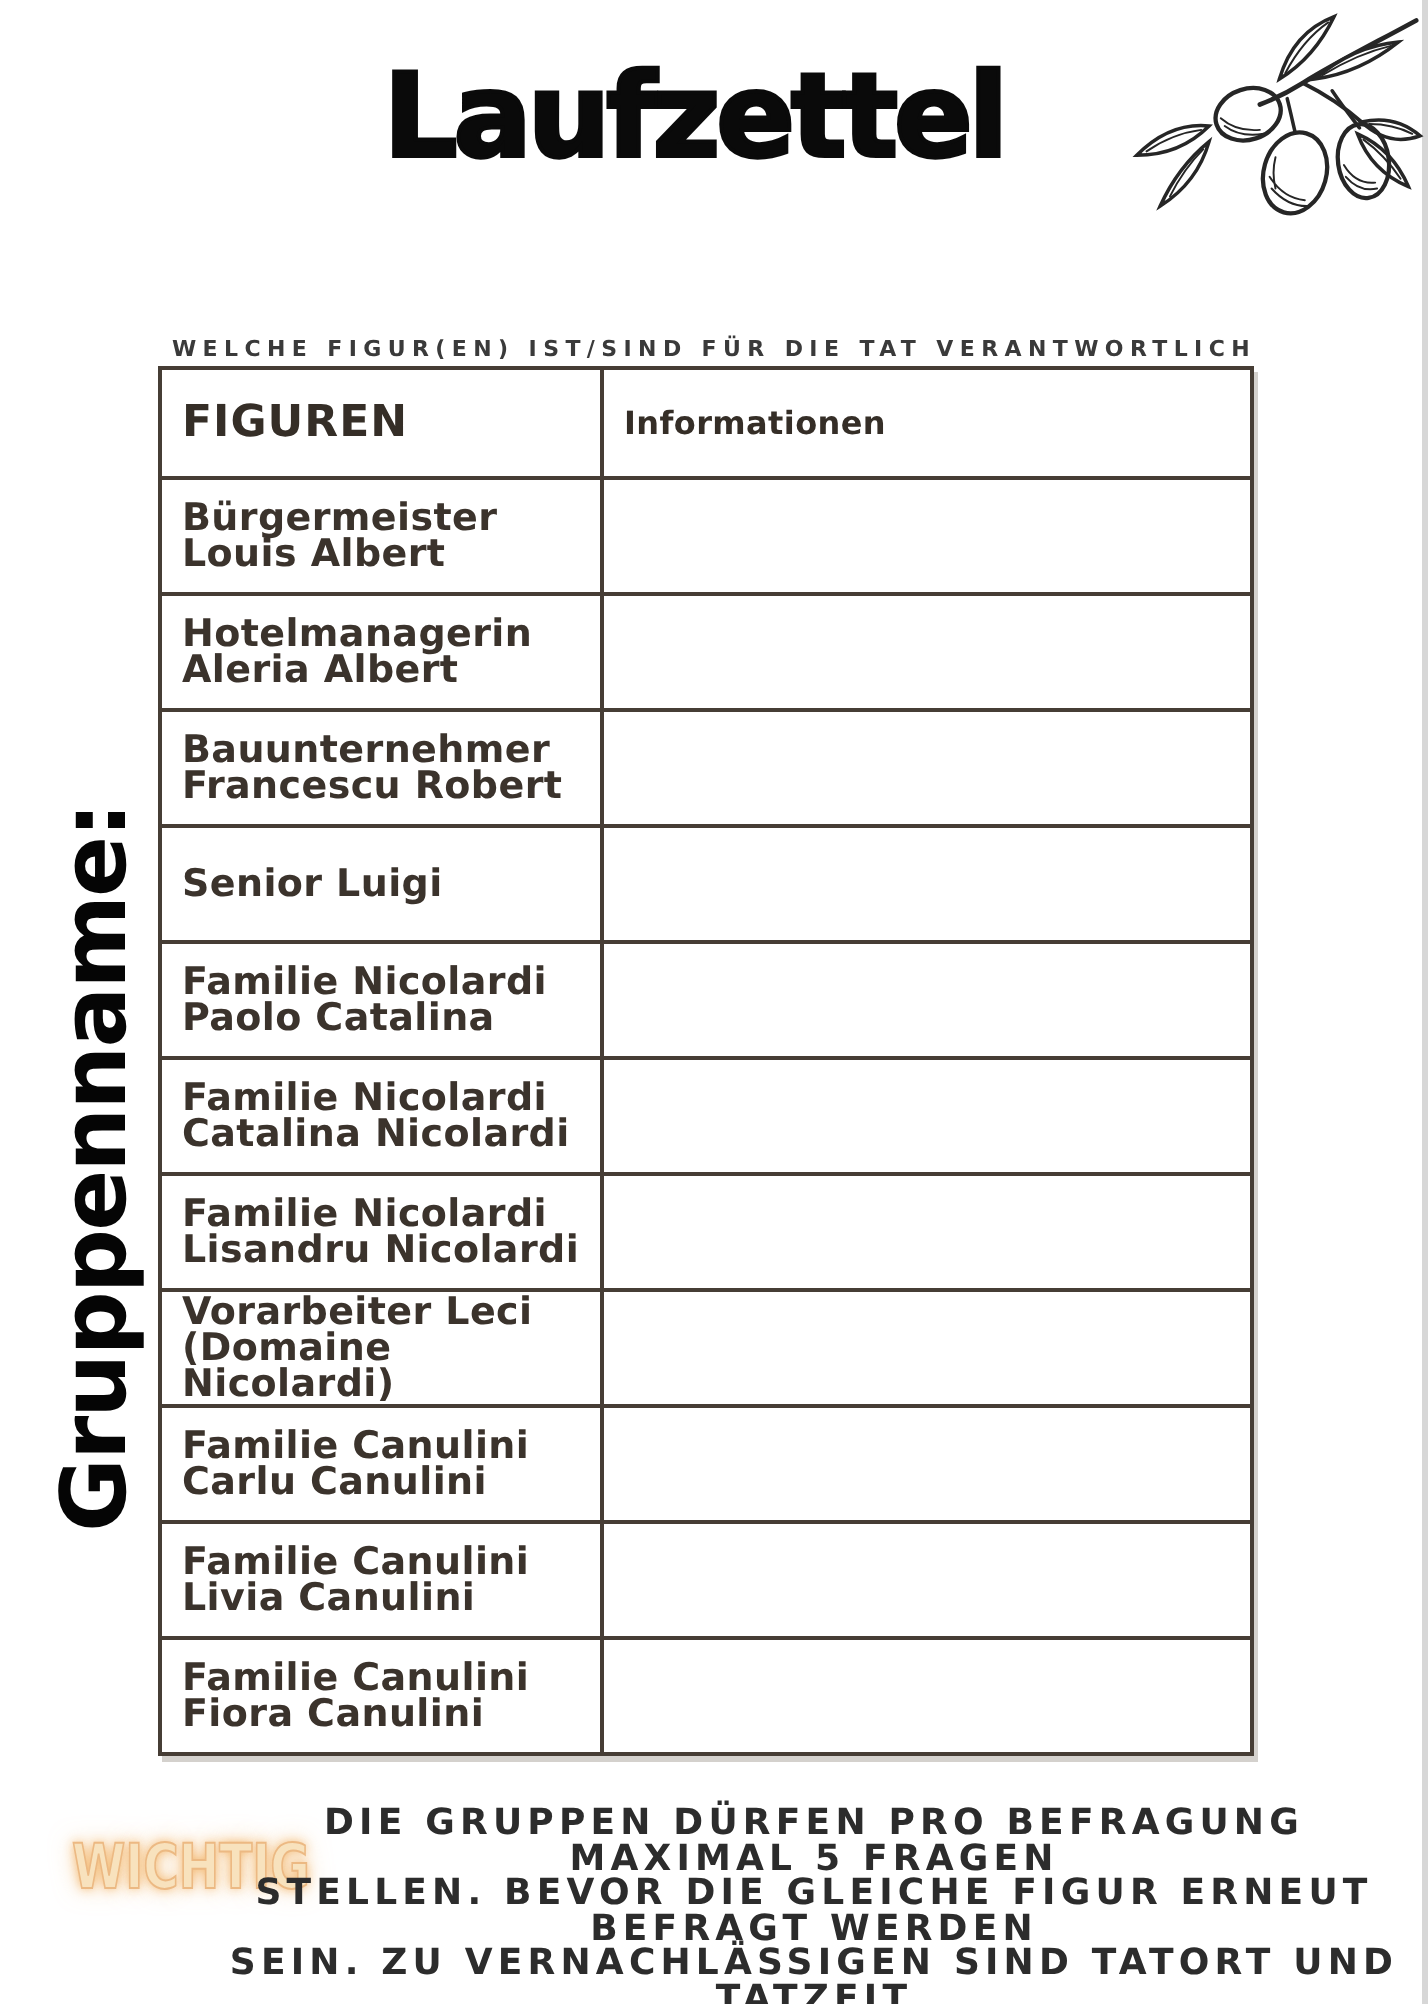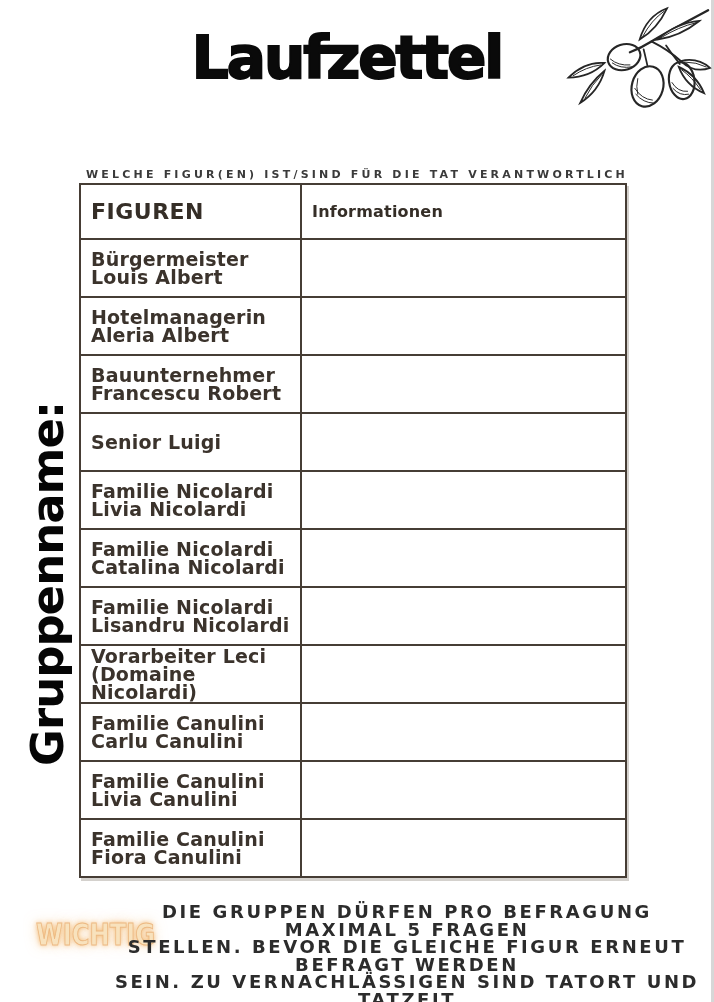--- a/index.html
+++ b/index.html
@@ -160,21 +160,21 @@
     <tr>
       <td>
           <div class="figure-name">Senior Luigi</div>
           <div class="figure-name"></div>
         </td>
       <td></td>
     </tr>
     <tr>
       <td>
           <div class="figure-name">Familie Nicolardi</div>
-          <div class="figure-name">Livia Nicolardi</div>
+          <div class="figure-name">Paolo Catalina</div>
         </td>
       <td></td>
     </tr>
     <tr>
       <td>
           <div class="figure-name">Familie Nicolardi</div>
           <div class="figure-name">Catalina Nicolardi</div>
         </td>
       <td></td>
     </tr>

